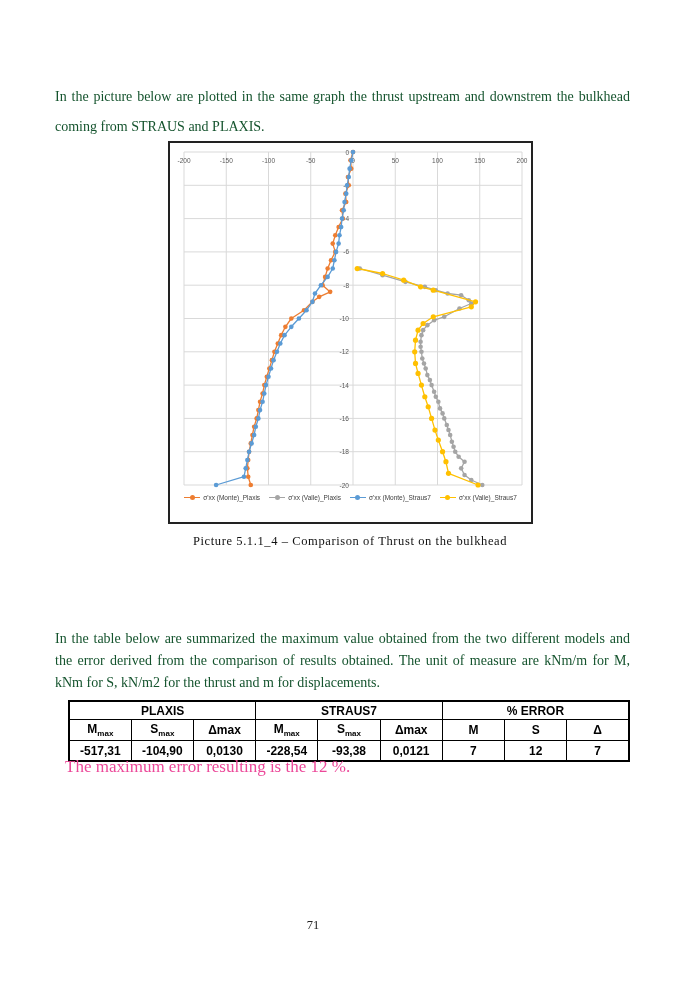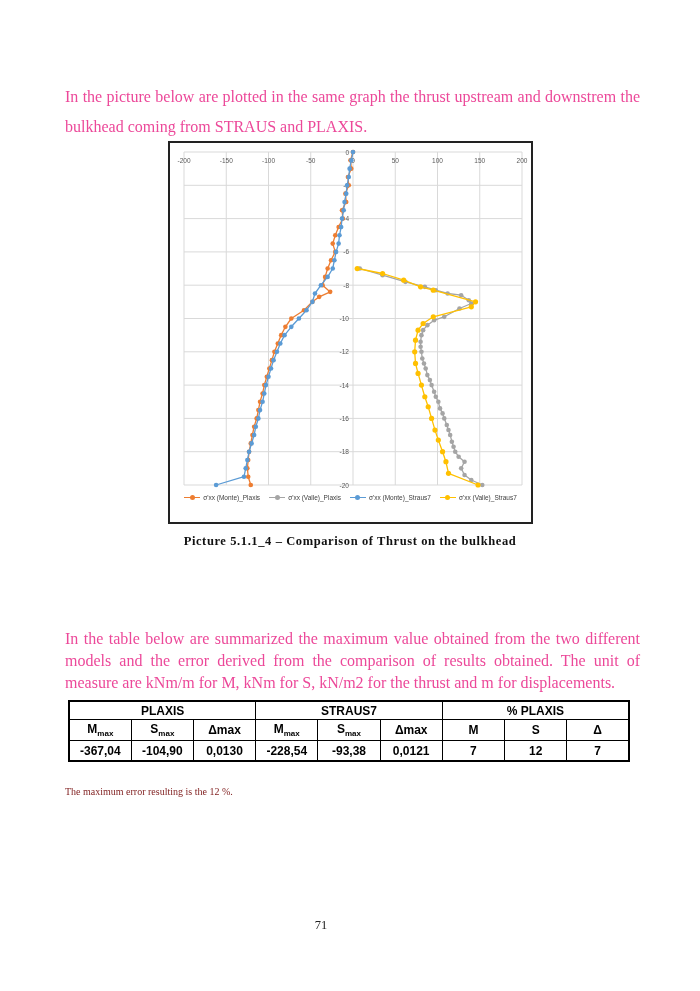--- a/index.html
+++ b/index.html
@@ -2,65 +2,65 @@
 <html><head>
 <meta charset="utf-8">
 <style>
   html,body{margin:0;padding:0;}
   body{
     width:700px;height:991px;background:#ffffff;position:relative;
     font-family:"Liberation Serif","DejaVu Serif",serif;color:#1a1a1a;
     overflow:hidden;
   }
   .para{
-    position:absolute;left:65px;width:575px;
-    font-size:16px;text-align:justify;color:#ec4899;
+    position:absolute;left:55px;width:575px;
+    font-size:14px;text-align:justify;color:#14532d;
   }
   #paragraph-1{top:82px;line-height:30px;}
   #paragraph-2{top:596px;line-height:22px;margin-top:32px;}
-  #note-text{position:absolute;left:65px;top:786px;font-size:10px;color:#7f1d1d;}
+  #note-text{position:absolute;left:65px;top:757px;font-size:17px;color:#ec4899;}
   
   #chart-box{
     position:absolute;left:168px;top:141px;width:361px;height:379px;
     border:2px solid #222222;background:#ffffff;
   }
   #chart-svg{display:block;}
   #chart-legend{
     position:absolute;left:0;top:351px;width:100%;
     display:flex;justify-content:center;align-items:center;gap:9px;
     font-family:"Liberation Sans","DejaVu Sans",sans-serif;
     font-size:6.5px;color:#404040;white-space:nowrap;
   }
   .legend-item{display:flex;align-items:center;gap:3px;}
   .legend-swatch{position:relative;width:16px;height:6px;}
   .legend-swatch .ln{position:absolute;left:0;top:2.4px;width:16px;height:1.4px;}
   .legend-swatch .dt{position:absolute;left:5.5px;top:0.5px;width:5px;height:5px;border-radius:50%;}
   
   #figure-caption{
     position:absolute;left:0;top:534px;width:700px;text-align:center;
-    font-size:12.5px;font-weight:bold;letter-spacing:0.6px;color:#111111;
+    font-size:12.5px;font-weight:normal;letter-spacing:0.6px;color:#111111;
   }
   
   #results-table{
     position:absolute;left:68px;top:700px;width:562px;
     border-collapse:collapse;table-layout:fixed;
     font-family:"Liberation Sans","DejaVu Sans",sans-serif;
     font-size:12px;font-weight:bold;color:#000;
   }
   #results-table th,#results-table td{
     border:1.5px solid #000;text-align:center;padding:0;
   }
   #results-table{border:2px solid #000;}
   #results-table tr.group-row th{height:17px;font-size:12px;border-radius:9px;}
   #results-table tr.header-row th{height:20px;}
   #results-table tr.value-row td{height:19px;}
   #results-table sub{font-size:8px;font-weight:bold;}
   
   #page-number{
-    position:absolute;left:16px;top:918px;width:610px;text-align:center;
+    position:absolute;left:8px;top:918px;width:610px;text-align:center;
     font-size:12.5px;color:#222;
   }
 </style>
 </head>
 <body>
 
 <div id="paragraph-1" class="para">In the picture below are plotted in the same graph the thrust upstream and downstrem the bulkhead coming from STRAUS and PLAXIS.</div>
 
 <div id="chart-box">
   <svg id="chart-svg" width="361" height="379" viewBox="0 0 361 379" xmlns="http://www.w3.org/2000/svg">
@@ -295,37 +295,37 @@
 <div id="paragraph-2" class="para">In the table below are summarized the maximum value obtained from the two different models and the error derived from the comparison of results obtained. The unit of measure are kNm/m for M, kNm for S, kN/m2 for the thrust and m for displacements.</div>
 
 <table id="results-table">
   <colgroup>
     <col span="9" style="width:11.111%">
   </colgroup>
   <thead>
       <tr class="group-row">
         <th colspan="3">PLAXIS</th>
         <th colspan="3">STRAUS7</th>
-        <th colspan="3">% PLAXIS</th>
+        <th colspan="3">% ERROR</th>
       </tr>
       <tr class="header-row">
         <th>M<sub>max</sub></th>
         <th>S<sub>max</sub></th>
         <th>Δmax</th>
         <th>M<sub>max</sub></th>
         <th>S<sub>max</sub></th>
         <th>Δmax</th>
         <th>M</th>
         <th>S</th>
         <th>Δ</th>
       </tr>
     </thead>
   <tbody>
       <tr class="value-row">
-        <td>-367,04</td>
+        <td>-517,31</td>
         <td>-104,90</td>
         <td>0,0130</td>
         <td>-228,54</td>
         <td>-93,38</td>
         <td>0,0121</td>
         <td>7</td>
         <td>12</td>
         <td>7</td>
       </tr>
     </tbody>

